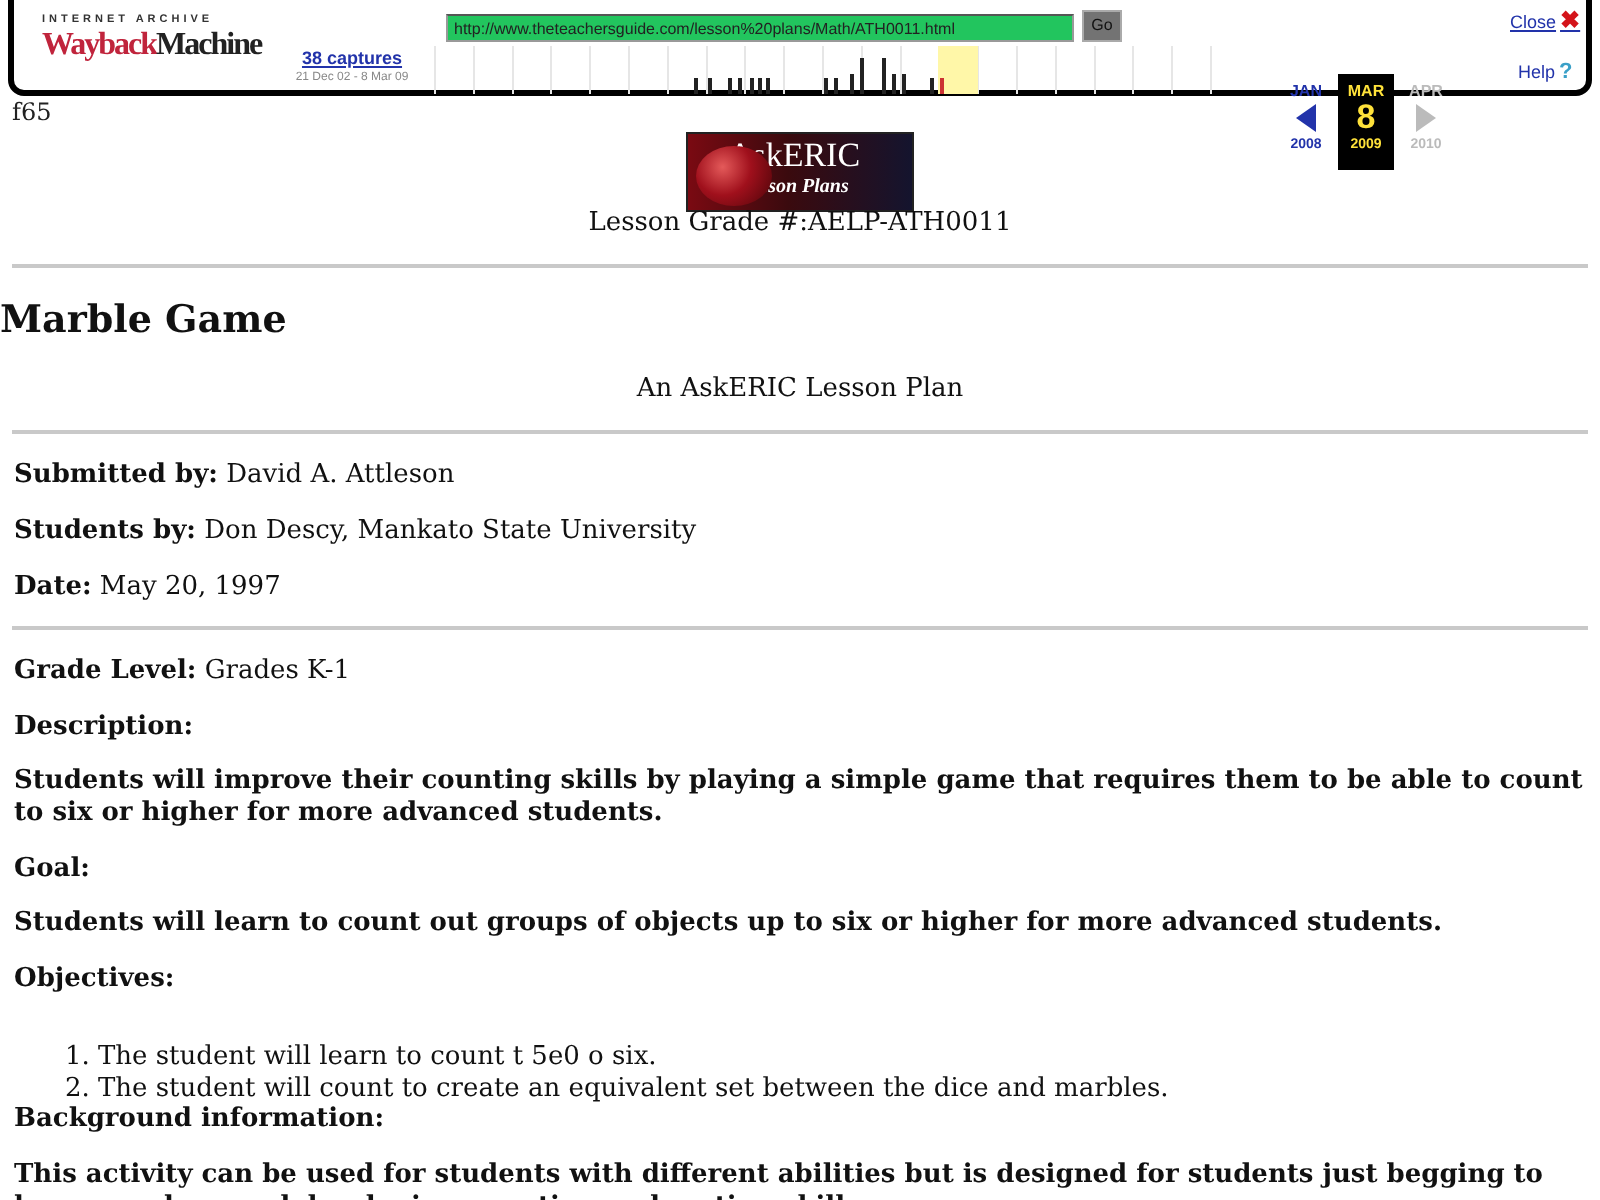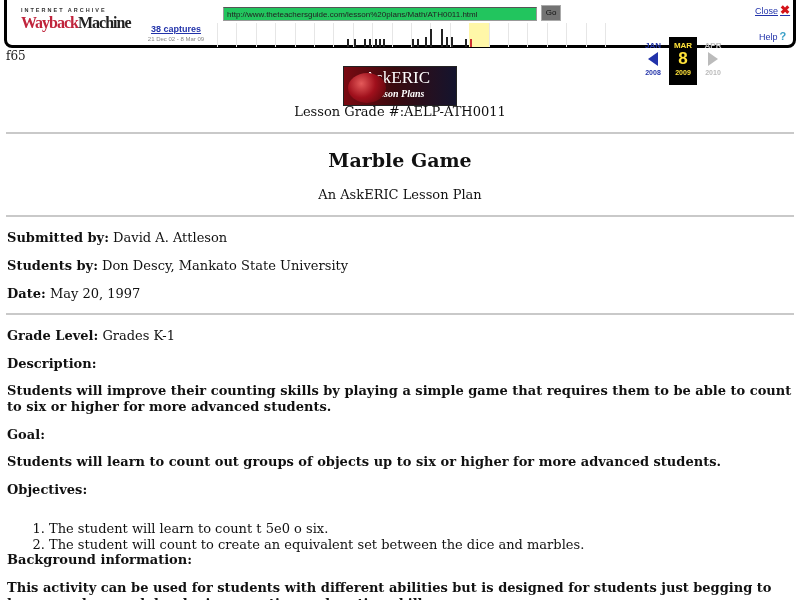--- a/index.html
+++ b/index.html
@@ -66,21 +66,21 @@
     font-family: "Liberation Serif", serif;
   }
   .logo-banner .apple {
     position: absolute; left: 4px; top: 6px; width: 38px; height: 30px; border-radius: 50%;
     background: radial-gradient(circle at 35% 35%, #e45a5a 0%, #a0101c 45%, #4a0408 100%);
   }
   .logo-banner .t1 { font-size: 17px; line-height: 20px; margin-top: 1px; }
   .logo-banner .t2 { font-size: 10px; font-style: italic; font-weight: bold; line-height: 12px; }
   .plan-no { position: absolute; left: 0; width: 800px; top: 104px; text-align: center; font-size: 13px; }
   hr.rule { position: absolute; left: 6px; width: 788px; margin: 0; border: 0; border-top: 2px solid #c9c9c9; }
-  .title { position: absolute; left: 0; width: 800px; top: 149px; text-align: center; font-size: 19px; font-weight: bold; }
+  .title { position: absolute; left: 0; width: 800px; top: 149px; text-align: left; font-size: 19px; font-weight: bold; }
   .subtitle { position: absolute; left: 0; width: 800px; top: 187px; text-align: center; font-size: 13px; }
   .line { position: absolute; left: 7px; font-size: 13px; white-space: nowrap; }
   .line b { font-weight: bold; }
   .para { position: absolute; left: 7px; width: 790px; font-size: 13px; line-height: 16px; font-weight: bold; }
   ol.obj { position: absolute; left: 7px; top: 509px; margin: 12px; padding-left: 30px; font-size: 13px; line-height: 16px; }
 </style>
 </head>
 <body>
 
 <div class="wb">

